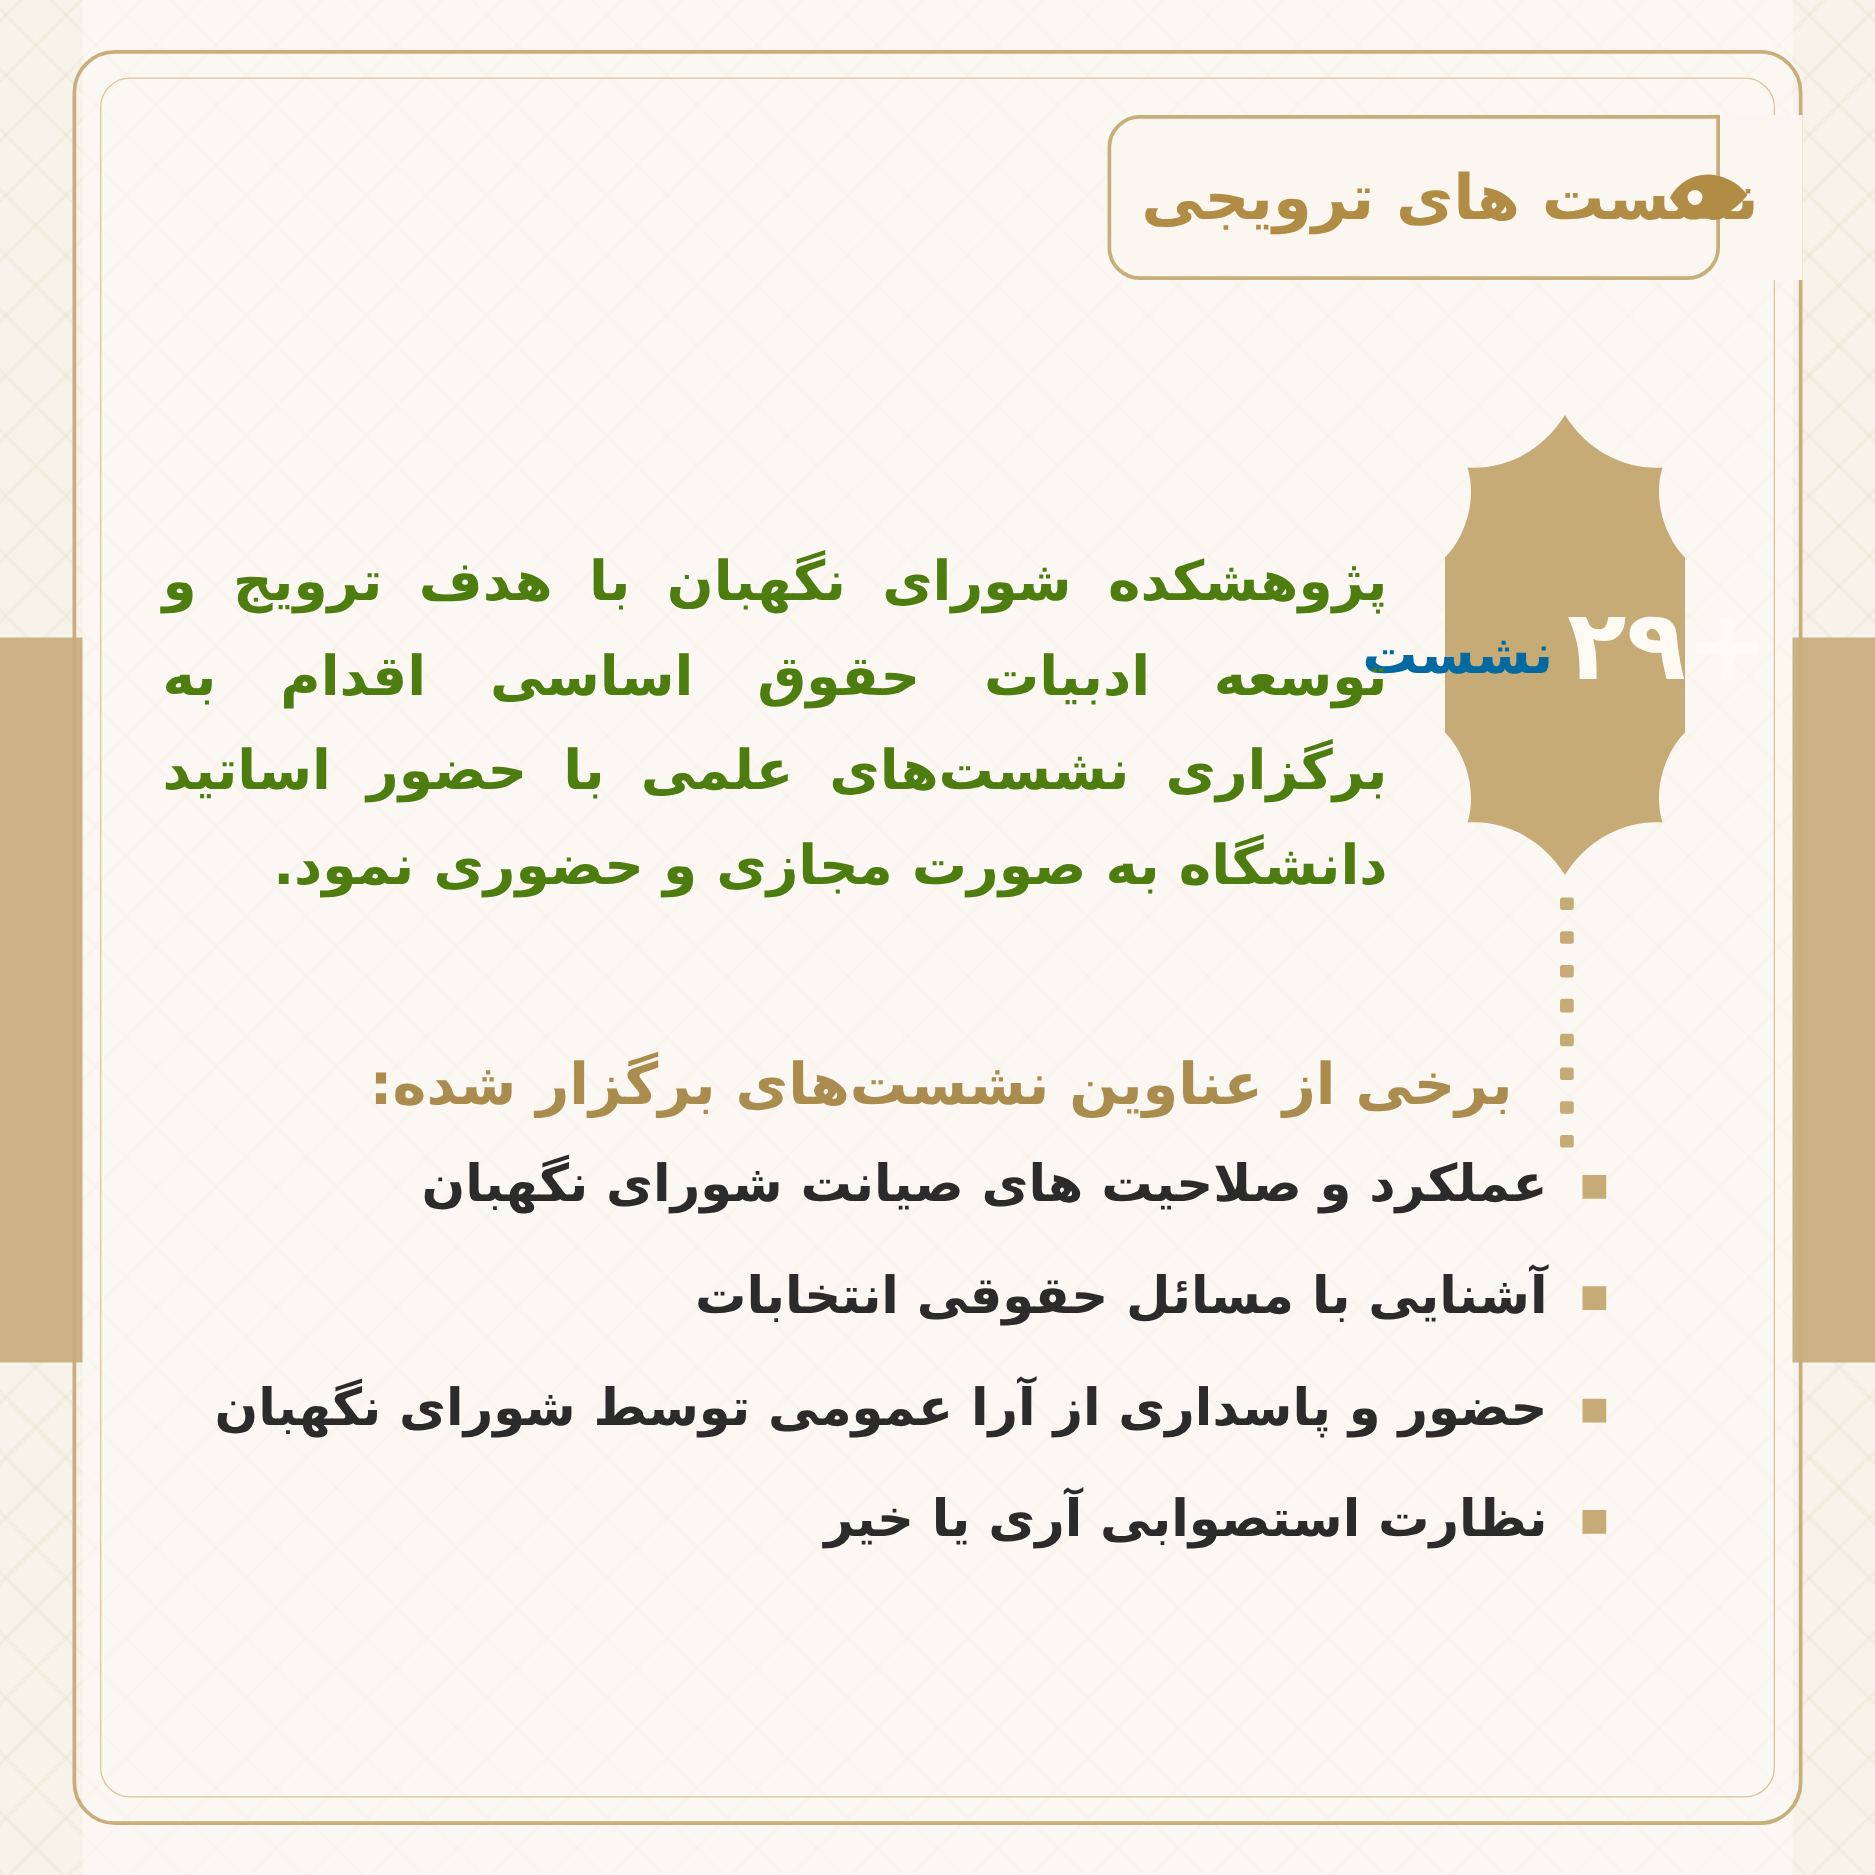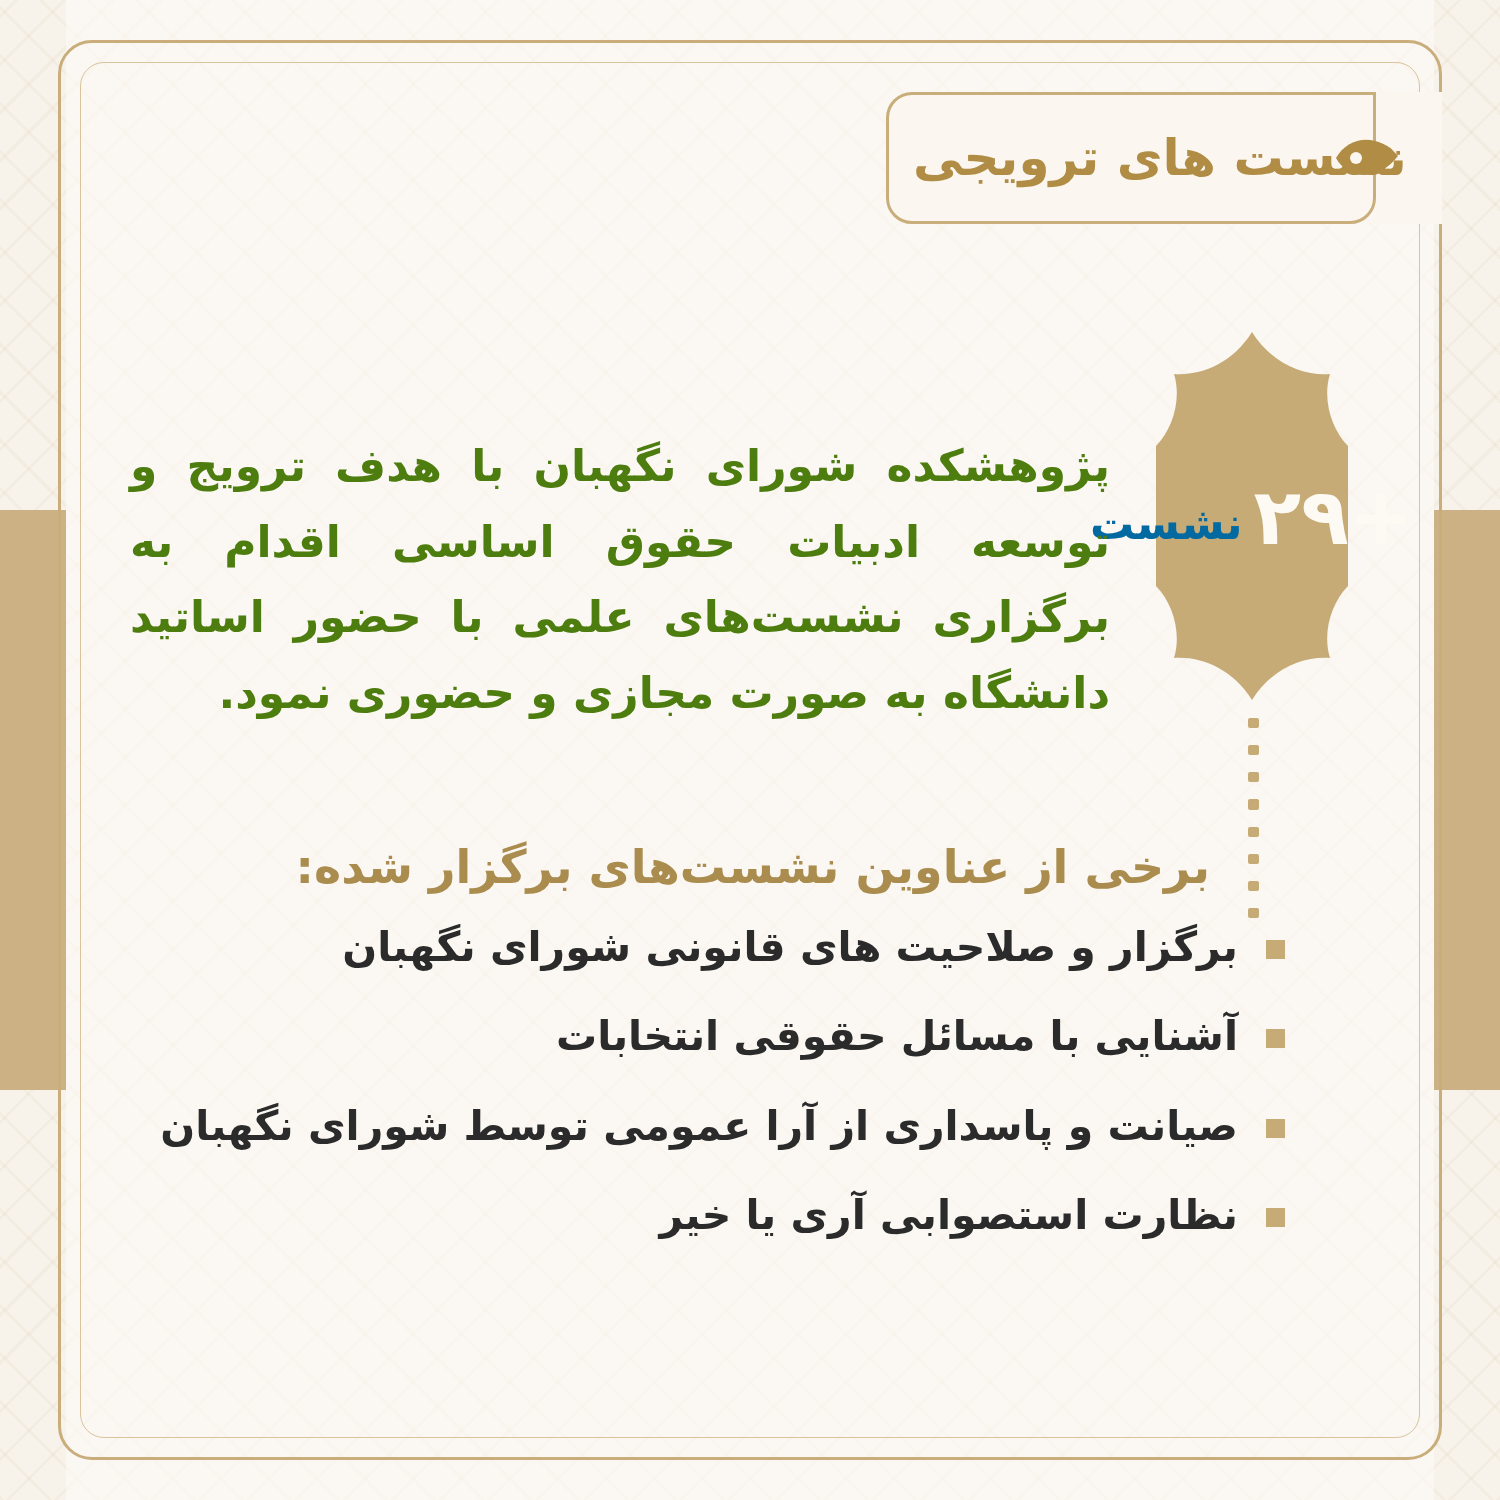--- a/index.html
+++ b/index.html
@@ -299,27 +299,27 @@
   <i></i>
 </div>
 
 <p class="intro">پژوهشکده شورای نگهبان با هدف ترویج و توسعه ادبیات حقوق اساسی اقدام به برگزاری نشست‌های علمی با حضور اساتید دانشگاه به صورت مجازی و حضوری نمود.</p>
 
 <div class="subheading">برخی از عناوین نشست‌های برگزار شده:</div>
 
 <div class="list">
   <div class="list-item">
     <span class="bullet"></span>
-    <span class="item-text">برگزار و صلاحیت های قانونی شورای نگهبان</span>
+    <span class="item-text">عملکرد و صلاحیت های صیانت شورای نگهبان</span>
   </div>
   <div class="list-item">
     <span class="bullet"></span>
     <span class="item-text">آشنایی با مسائل حقوقی انتخابات</span>
   </div>
   <div class="list-item">
     <span class="bullet"></span>
-    <span class="item-text">صیانت و پاسداری از آرا عمومی توسط شورای نگهبان</span>
+    <span class="item-text">حضور و پاسداری از آرا عمومی توسط شورای نگهبان</span>
   </div>
   <div class="list-item">
     <span class="bullet"></span>
     <span class="item-text">نظارت استصوابی آری یا خیر</span>
   </div>
 </div>
 
 </body></html>

